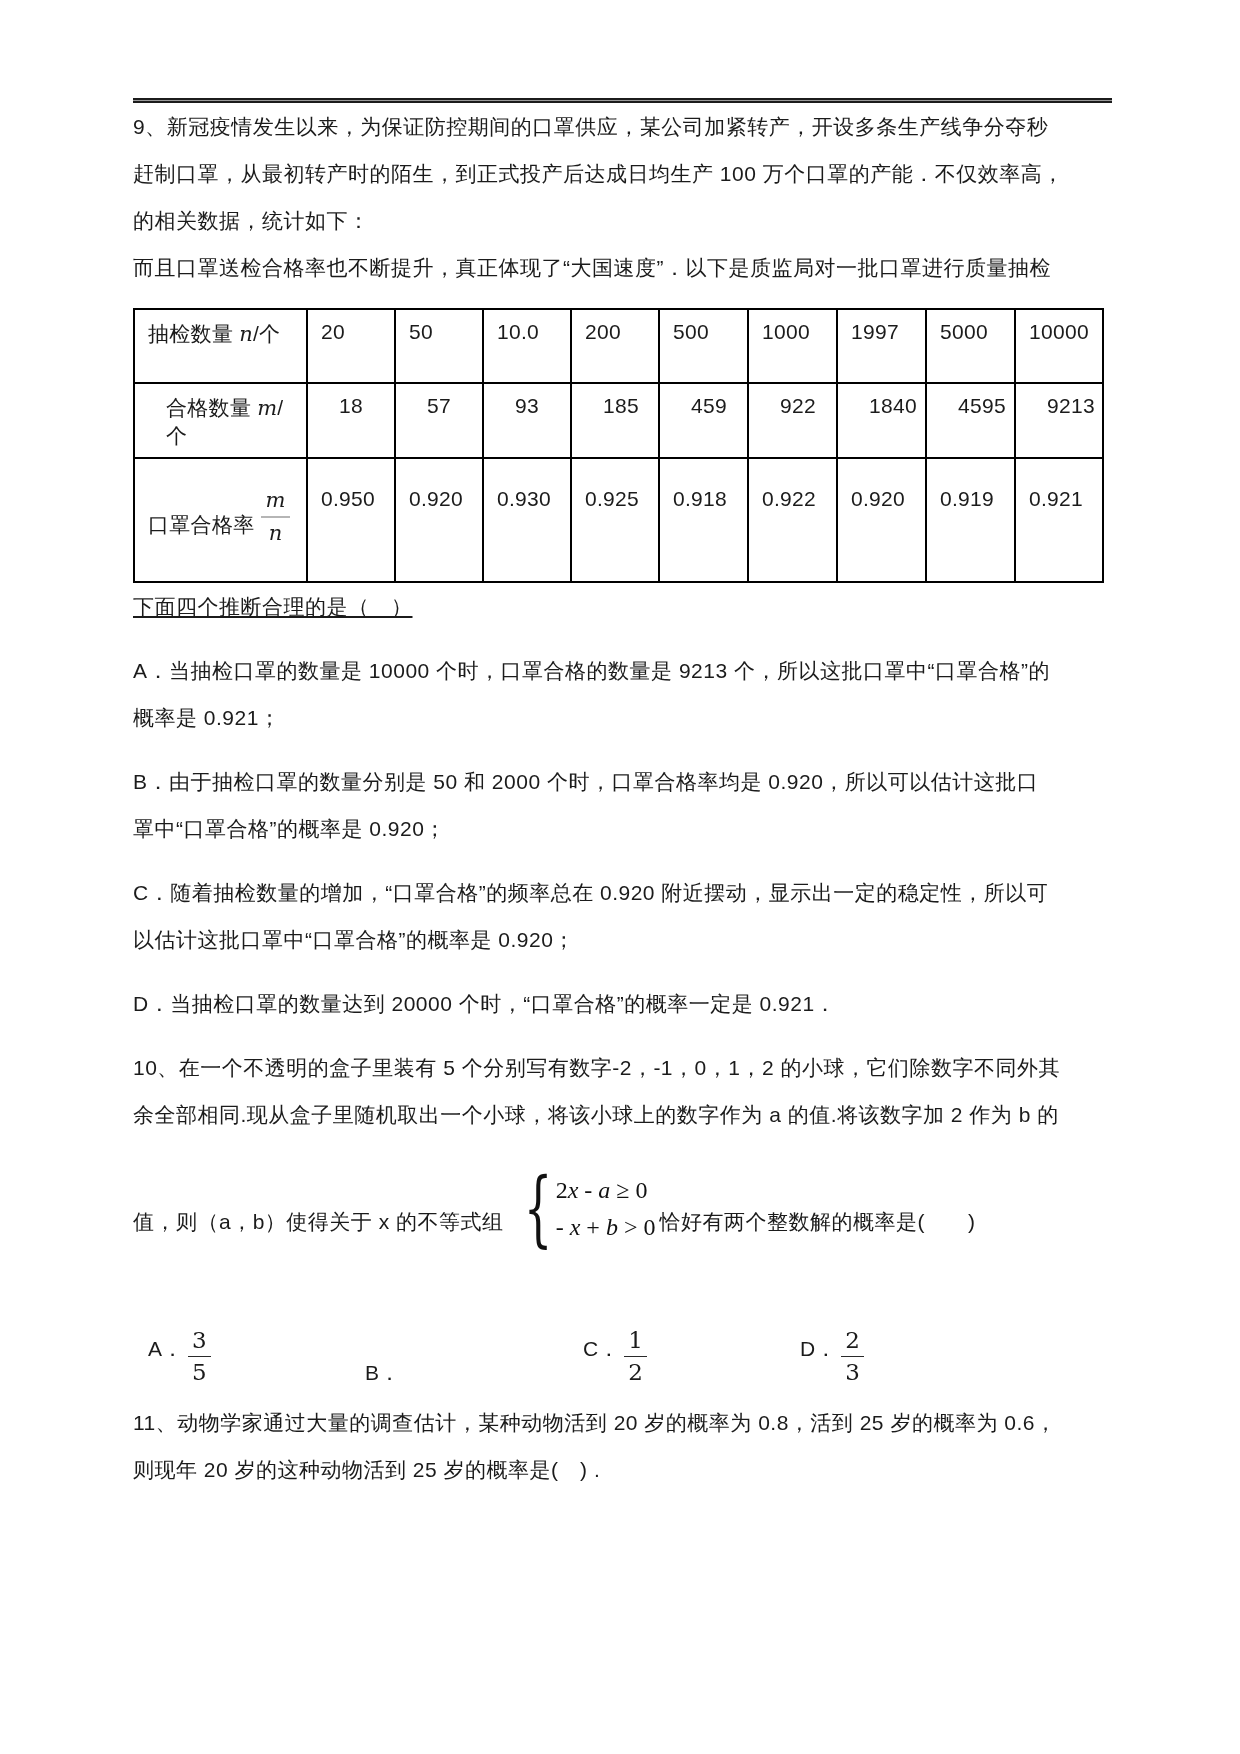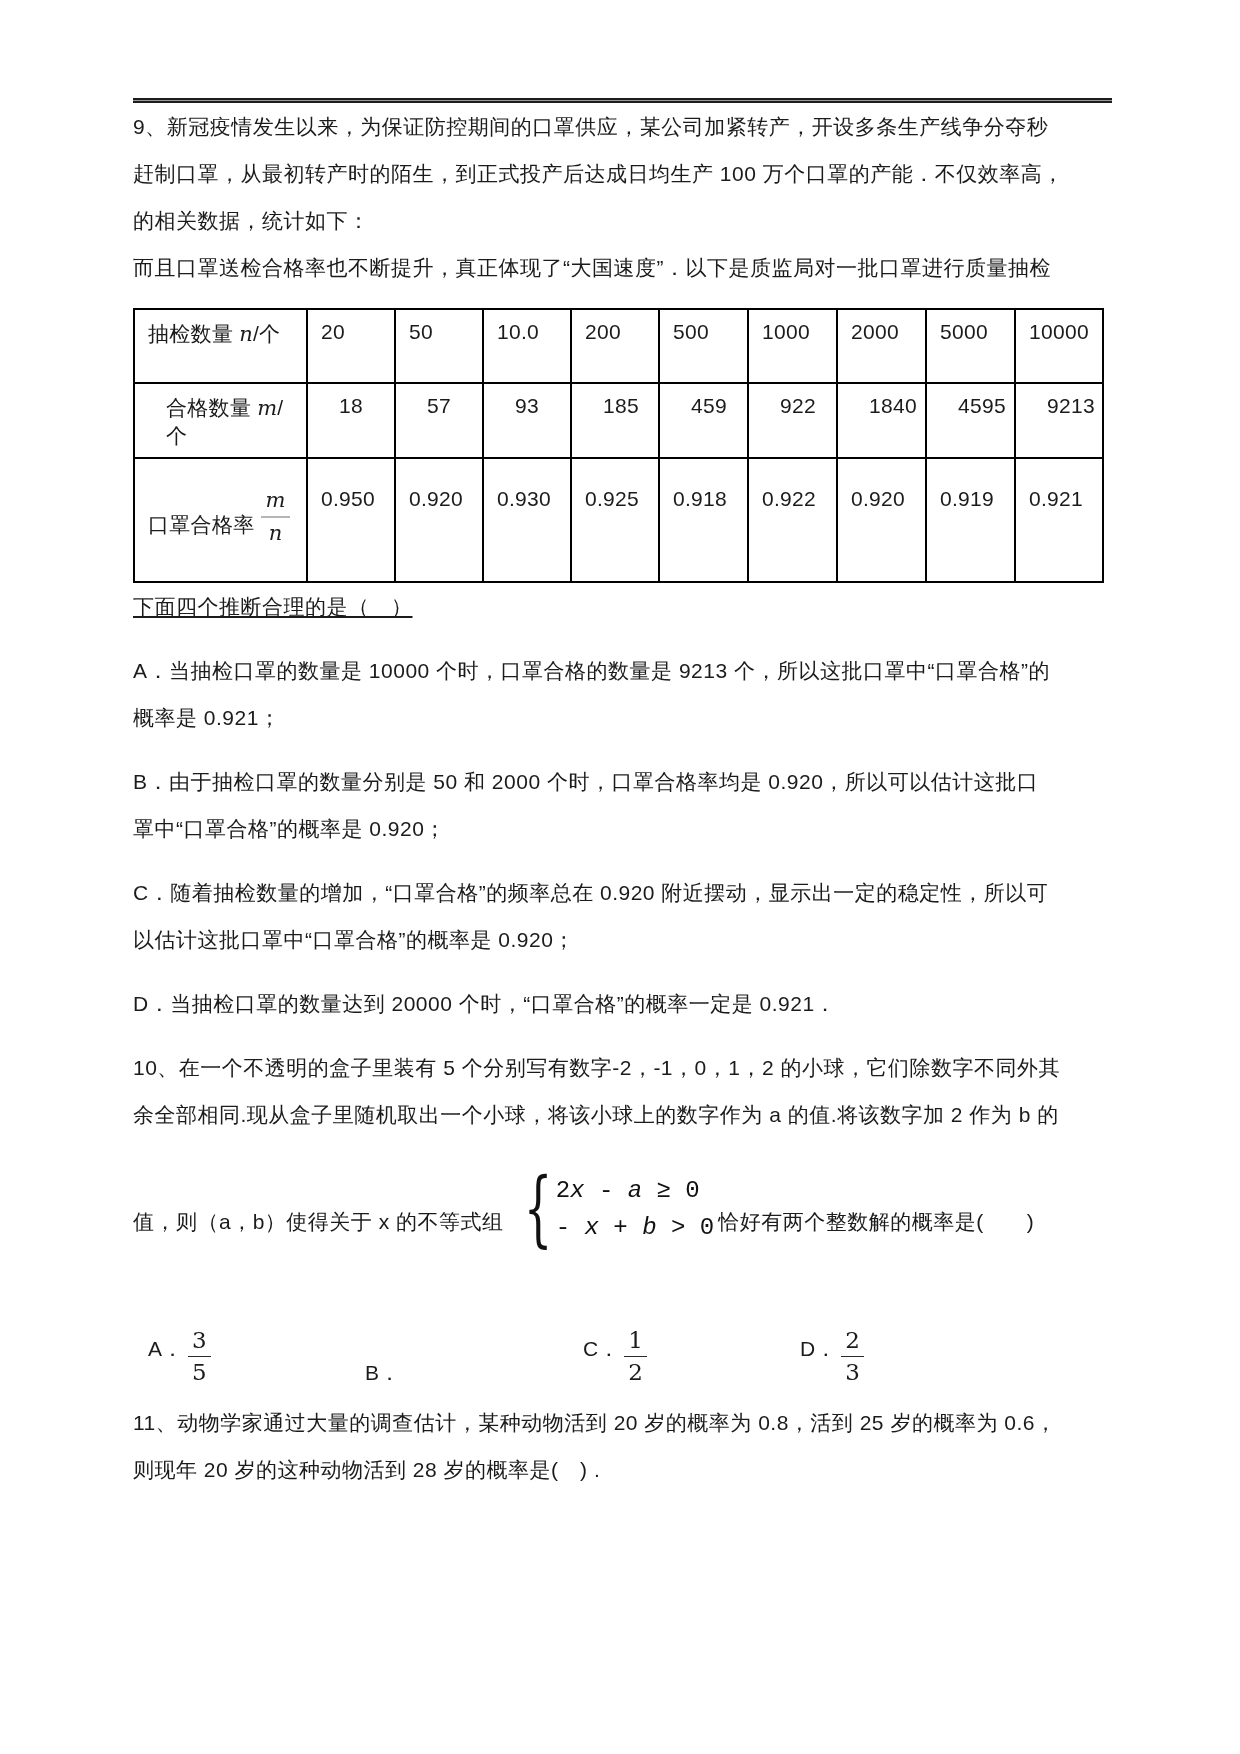--- a/index.html
+++ b/index.html
@@ -33,21 +33,21 @@
   .tfrac .den{display:block;line-height:28px;padding-top:1px;}
   .stem{margin-top:27px;margin-bottom:17px;text-decoration:underline;}
   .q10mid{display:flex;align-items:flex-end;height:88px;margin-top:0px;white-space:nowrap;}
   .mid-txt{line-height:42px;letter-spacing:0.5px;}
   .sys{display:flex;align-items:center;margin:0 4px 0 8px;position:relative;top:5px;}
   .brace{
     display:inline-block;font-family:"DejaVu Serif",serif;font-size:82px;font-weight:400;
     line-height:78px;transform:scaleX(0.55);transform-origin:center;margin-right:-8px;color:#111;
   }
   .sys-lines{display:flex;flex-direction:column;}
-  .sys-line{font-family:Liberation Mono, monospace;font-size:24px;line-height:37px;white-space:pre;color:#111;}
+  .sys-line{font-family:Liberation Serif, serif;font-size:24px;line-height:37px;white-space:pre;color:#111;}
   .sys-line .it{font-style:italic;}
   .q10opts{position:relative;height:96px;margin-top:60px;}
   .opt{position:absolute;bottom:12px;white-space:nowrap;}
   .opt-a{left:15px;}.opt-b{left:232px;}.opt-c{left:450px;}.opt-d{left:667px;}
   .ofrac{
     display:inline-block;text-align:center;font-family:"DejaVu Serif",serif;
     font-size:23px;vertical-align:-24px;margin-left:5px;
   }
   .ofrac .num{display:block;line-height:27px;padding:0 4px 2px;border-bottom:1px solid #2a2a2a;}
   .ofrac .den{display:block;line-height:30px;}
@@ -83,21 +83,21 @@
       </colgroup>
       <tbody>
       <tr class="r1">
         <td><span>抽检数量</span> <i class="mv">n</i><span>/个</span></td>
         <td>20</td>
         <td>50</td>
         <td>10.0</td>
         <td>200</td>
         <td>500</td>
         <td>1000</td>
-        <td>2000</td>
+        <td>1997</td>
         <td>5000</td>
         <td>10000</td>
       </tr>
       <tr class="r2">
         <td><span>合格数量</span> <i class="mv">m</i><span>/个</span></td>
         <td>18</td>
         <td>57</td>
         <td>93</td>
         <td>185</td>
         <td>459</td>
@@ -161,16 +161,16 @@
 
   <div class="q10opts">
     <span class="opt opt-a"><span>A．</span><span class="ofrac"><span class="num">3</span><span class="den">5</span></span></span>
     <span class="opt opt-b"><span>B．</span></span>
     <span class="opt opt-c"><span>C．</span><span class="ofrac"><span class="num">1</span><span class="den">2</span></span></span>
     <span class="opt opt-d"><span>D．</span><span class="ofrac"><span class="num">2</span><span class="den">3</span></span></span>
   </div>
 
   <p class="para q11">
     <span class="ln">11、动物学家通过大量的调查估计，某种动物活到 20 岁的概率为 0.8，活到 25 岁的概率为 0.6，</span>
-    <span class="ln">则现年 20 岁的这种动物活到 28 岁的概率是(　) .</span>
+    <span class="ln">则现年 20 岁的这种动物活到 25 岁的概率是(　) .</span>
   </p>
 
 </div>
 
 </body></html>

